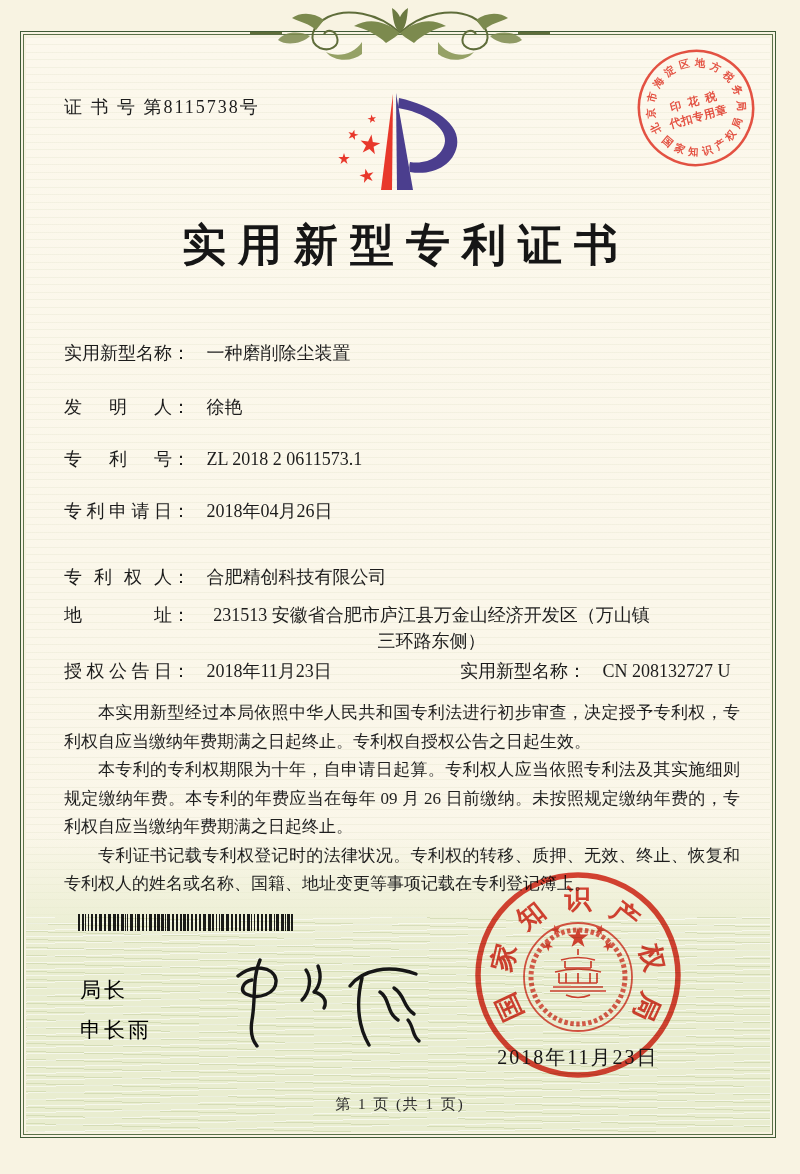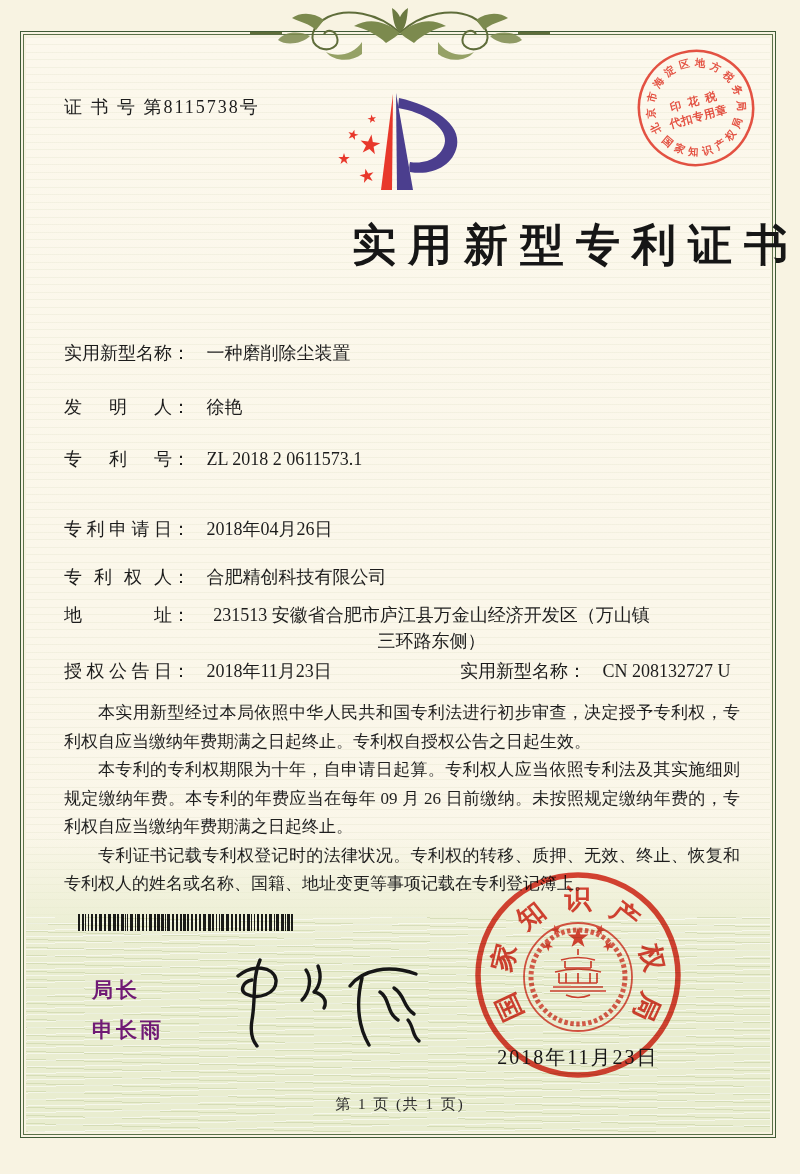--- a/index.html
+++ b/index.html
@@ -47,21 +47,21 @@
     position:absolute;left:64px;top:95px;z-index:3;
     font-size:18px;letter-spacing:2px;color:#1d1d1d;
   }
   .logo{position:absolute;left:320px;top:82px;z-index:3;}
   .tax-seal{
     position:absolute;left:634px;top:46px;width:124px;height:124px;z-index:3;
     mix-blend-mode:multiply;opacity:.93;
   }
   .title{
     position:absolute;left:0;right:0;top:216px;z-index:3;margin:0;
-    text-align:right;font-size:44px;font-weight:700;letter-spacing:12px;text-indent:12px;
+    text-align:center;font-size:44px;font-weight:700;letter-spacing:12px;text-indent:12px;
     color:#161616;
   }
   .field-row{position:absolute;left:64px;z-index:3;font-size:18px;line-height:26px;}
   .flabel{
     display:inline-block;width:108px;vertical-align:top;
     text-align:justify;text-align-last:justify;color:#1c1c1c;
   }
   .colon{display:inline-block;vertical-align:top;color:#1c1c1c;}
   .fvalue{display:inline-block;vertical-align:top;margin-left:12px;color:#1c1c1c;}
   .fvalue.wrap{width:450px;text-align:center;}
@@ -70,22 +70,22 @@
     position:absolute;left:64px;top:699px;width:676px;z-index:3;
     font-size:17px;line-height:28.5px;text-align:justify;color:#1e1e1e;
   }
   .body-text p{margin:0;text-indent:2em;}
   .barcode{
     position:absolute;left:78px;top:914px;width:222px;height:17px;z-index:3;
     display:flex;align-items:stretch;mix-blend-mode:multiply;
   }
   .barcode .bar{background:#1c1c1c;height:100%;}
   .director-title,.director-name{
-    position:absolute;left:92px;z-index:3;font-family:var(--sans);
-    font-size:21px;font-weight:700;color:#701a75;letter-spacing:3px;
+    position:absolute;left:80px;z-index:3;font-family:var(--sans);
+    font-size:21px;font-weight:400;color:#000000;letter-spacing:3px;
   }
   .director-title{top:976px;}
   .director-name{top:1016px;}
   .signature{position:absolute;left:222px;top:948px;z-index:4;}
   .grant-seal{
     position:absolute;left:472px;top:869px;width:212px;height:212px;z-index:3;
     mix-blend-mode:multiply;opacity:.95;
   }
   .seal-date{
     position:absolute;left:468px;top:1044px;width:220px;z-index:5;
@@ -172,21 +172,21 @@
     <span class="fvalue">一种磨削除尘装置</span>
   </div>
   <div class="field-row" style="top:394px">
     <span class="flabel">发明人</span><span class="colon">：</span>
     <span class="fvalue">徐艳</span>
   </div>
   <div class="field-row" style="top:446px">
     <span class="flabel">专利号</span><span class="colon">：</span>
     <span class="fvalue">ZL 2018 2 0611573.1</span>
   </div>
-  <div class="field-row" style="top:516px">
+  <div class="field-row" style="top:498px">
     <span class="flabel">专利申请日</span><span class="colon">：</span>
     <span class="fvalue">2018年04月26日</span>
   </div>
   <div class="field-row" style="top:564px">
     <span class="flabel">专利权人</span><span class="colon">：</span>
     <span class="fvalue">合肥精创科技有限公司</span>
   </div>
   <div class="field-row" style="top:602px">
     <span class="flabel">地址</span><span class="colon">：</span>
     <span class="fvalue wrap">231513 安徽省合肥市庐江县万金山经济开发区（万山镇三环路东侧）</span>

